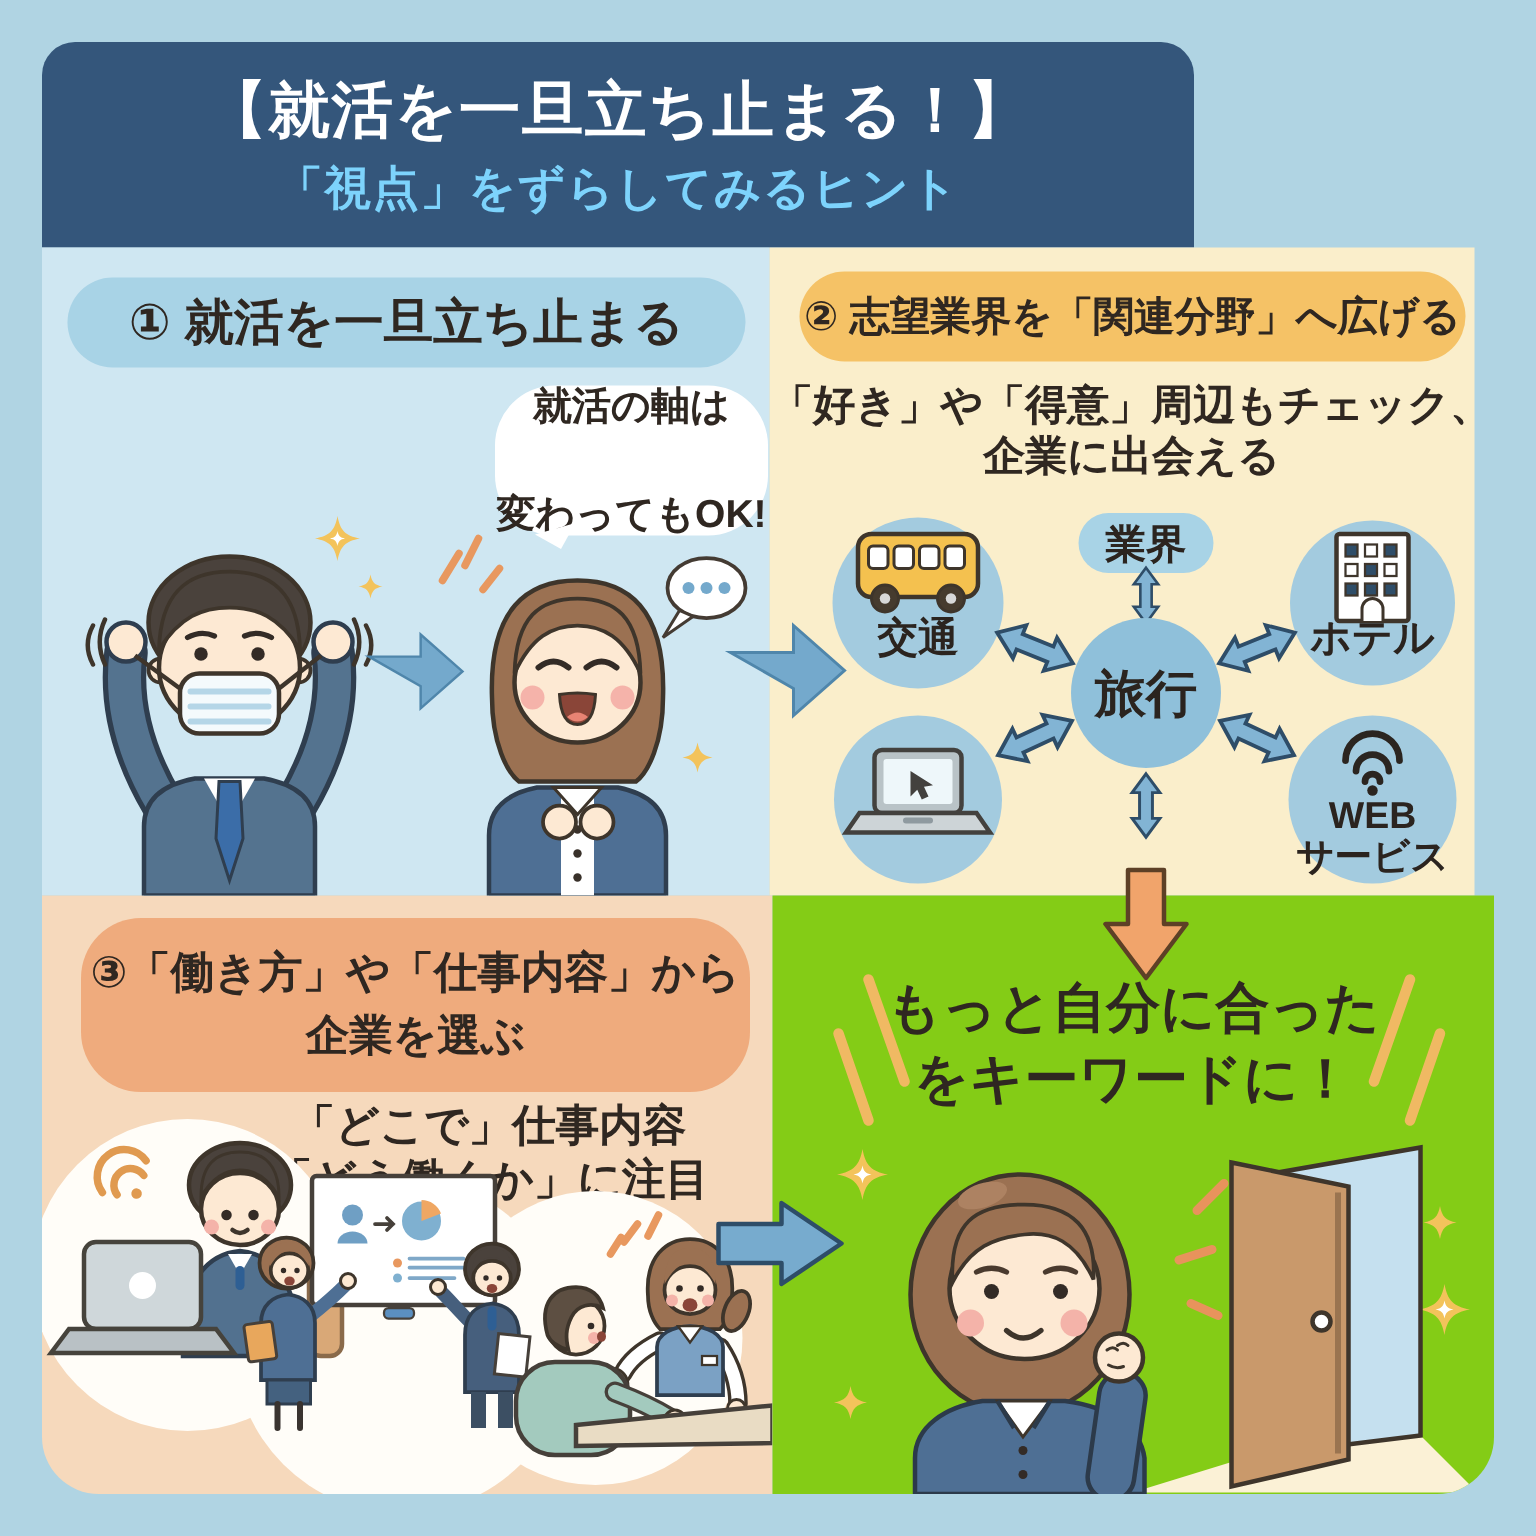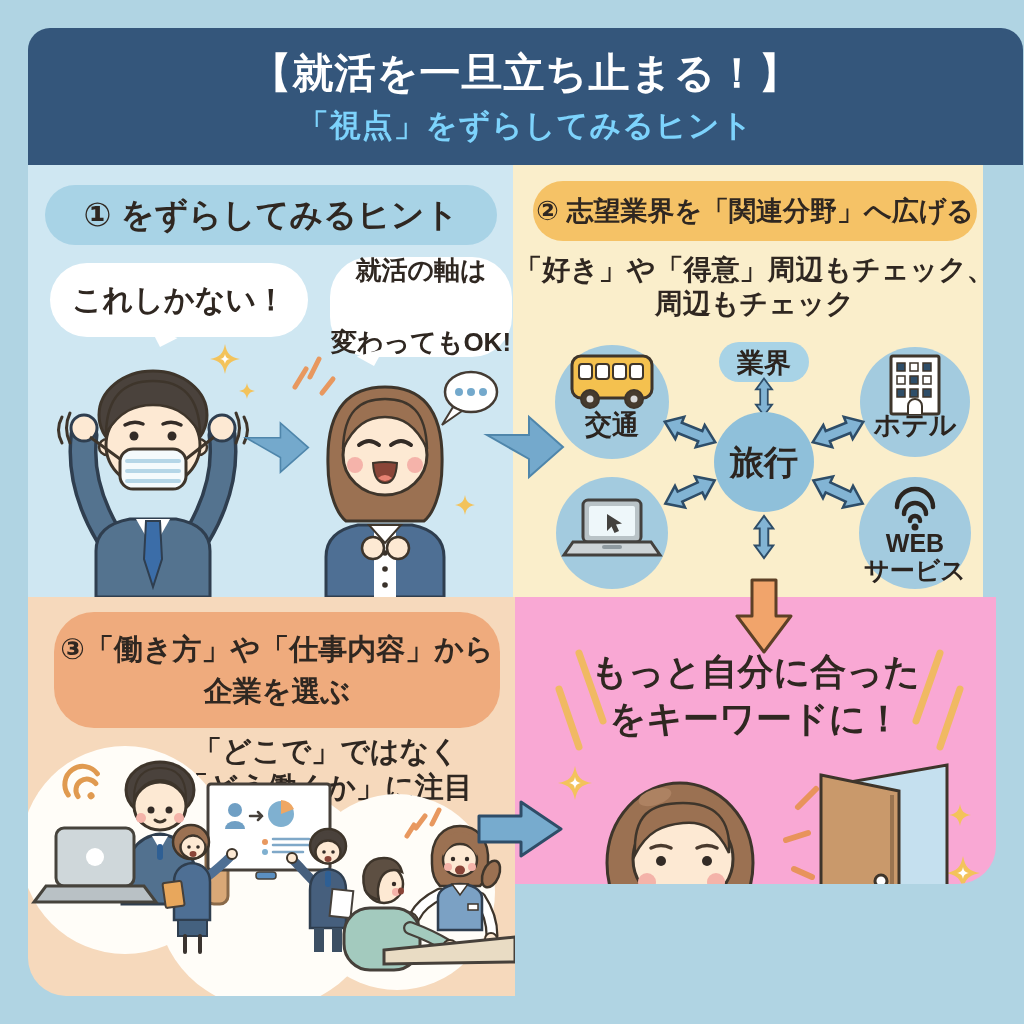--- a/index.html
+++ b/index.html
@@ -5,33 +5,33 @@
   html,body{margin:0;padding:0;}
   body{
     width:1024px;height:1024px;position:relative;overflow:hidden;
     background:#b0d4e3;
     font-family:"Liberation Sans","DejaVu Sans",sans-serif;
     color:#2f2721;
   }
   .abs{position:absolute;}
   
   .header{
-    left:28px;top:28px;width:995px;height:137px;
+    left:28px;top:28px;width:768px;height:137px;
     background:#34567b;border-radius:22px 22px 0 0;
     display:flex;flex-direction:column;align-items:center;justify-content:center;
     gap:4px;
   }
   .title{font-size:41px;font-weight:800;color:#fff;letter-spacing:1px;}
   .subtitle{font-size:31px;font-weight:800;color:#7dd3fc;letter-spacing:1px;}
   
   .q{overflow:hidden;}
   .q1{left:28px;top:165px;width:485px;height:432px;background:#cfe7f2;}
   .q2{left:513px;top:165px;width:470px;height:432px;background:#faeecb;}
   .q3{left:28px;top:597px;width:487px;height:399px;background:#f6d9bc;border-radius:0 0 0 38px;}
-  .q4{left:515px;top:597px;width:481px;height:287px;background:#f9a8d4;border-radius:0 0 38px 0;text-decoration:underline;}
+  .q4{left:515px;top:597px;width:481px;height:399px;background:#84cc16;border-radius:0 0 38px 0;text-decoration:underline;}
   
   .badge{
     display:flex;flex-direction:column;align-items:center;justify-content:center;
     font-weight:800;white-space:nowrap;
   }
   .badge1{left:17px;top:20px;width:452px;height:60px;background:#a8d3e6;border-radius:32px;font-size:33px;}
   .badge2{left:20px;top:16px;width:444px;height:60px;background:#f5c266;border-radius:32px;font-size:27px;}
   .badge3{left:26px;top:15px;width:446px;height:116px;background:#efab7d;border-radius:40px;font-size:29px;line-height:1.45;}
   
   .caption{font-weight:800;text-align:center;line-height:1.22;}
@@ -68,37 +68,33 @@
     <polygon id="rarrow" points="0,18 42,18 42,0 76,30 42,60 42,42"></polygon>
   </defs>
 </svg>
 
 <div class="abs header">
   <div class="title">【就活を一旦立ち止まる！】</div>
   <div class="subtitle">「視点」をずらしてみるヒント</div>
 </div>
 
 <div class="abs q q1" style="overflow:visible">
-  <div class="abs badge badge1">① をずらしてみるヒント</div>
-  <div class="abs bubble bubble-left">
-    <span>これしかない！</span>
-    <i class="tail t-left"></i>
-  </div>
+  <div class="abs badge badge1">① 就活を一旦立ち止まる</div>
   <div class="abs bubble bubble-right">
     <span>就活の軸は</span>
     <span>変わってもOK!</span>
     <i class="tail t-right"></i>
   </div>
 </div>
 
 <div class="abs q q2">
   <div class="abs badge badge2">② 志望業界を「関連分野」へ広げる</div>
   <div class="abs caption caption2">
     <div>「好き」や「得意」周辺もチェック、</div>
-    <div>周辺もチェック</div>
+    <div>企業に出会える</div>
   </div>
 
   <svg class="abs map-svg" viewBox="0 0 483 267">
 
     <circle cx="99" cy="72" r="57" fill="#a3cbdf"></circle>
     <circle cx="402" cy="72" r="55" fill="#a3cbdf"></circle>
     <circle cx="99" cy="203" r="56" fill="#a3cbdf"></circle>
     <circle cx="402" cy="203" r="56" fill="#a3cbdf"></circle>
 
     <rect x="206" y="12" width="90" height="40" rx="20" fill="#a8d3e6"></rect>
@@ -164,21 +160,21 @@
     <text x="402" y="249" font-size="25" text-anchor="middle">サービス</text>
   </svg>
 </div>
 
 <div class="abs q q3">
   <div class="abs badge badge3">
     <div>③「働き方」や「仕事内容」から</div>
     <div>企業を選ぶ</div>
   </div>
   <div class="abs caption caption3">
-    <div>「どこで」ではなく</div>
+    <div>「どこで」仕事内容</div>
     <div>「どう働くか」に注目</div>
   </div>
 
   <svg class="abs scene3" viewBox="0 0 487 264">
     <circle cx="97" cy="118" r="104" fill="#fffdf8"></circle>
     <circle cx="369" cy="160" r="98" fill="#fffdf8"></circle>
     <circle cx="240" cy="165" r="112" fill="#fffdf8"></circle>
 
     <g>
       <g transform="translate(56,54) rotate(-36)" fill="none" stroke="#e09a50" stroke-width="5" stroke-linecap="round">

